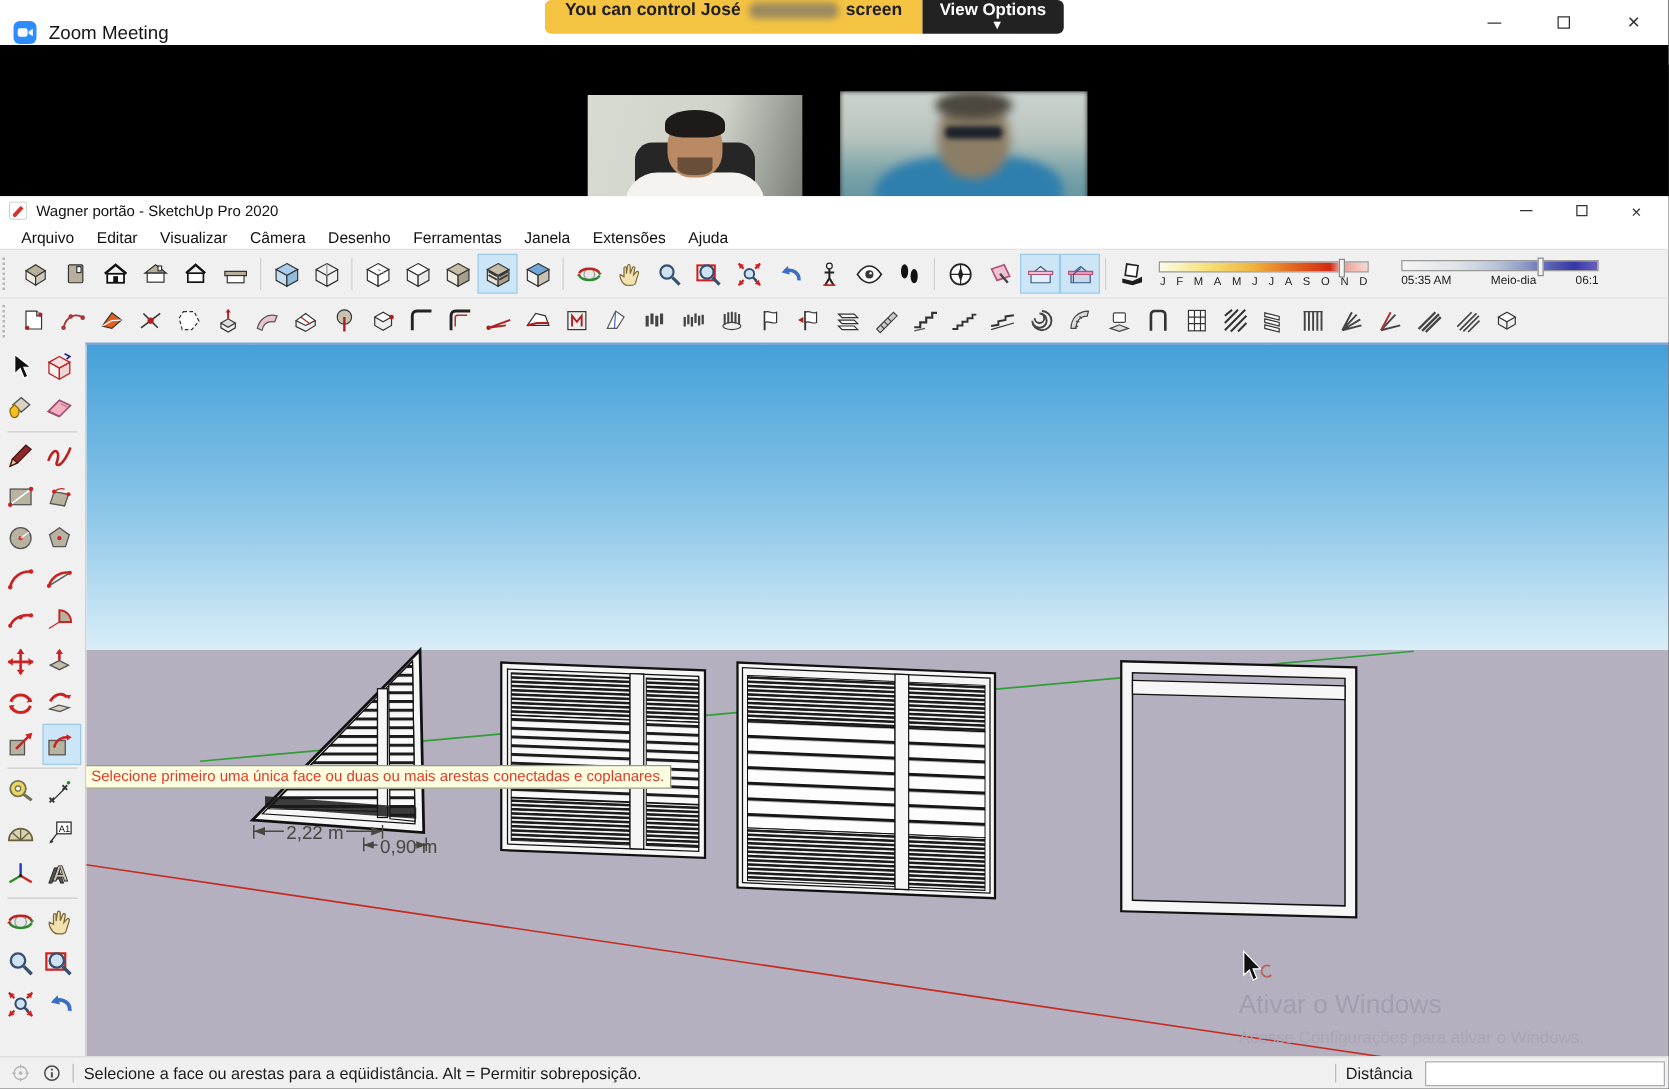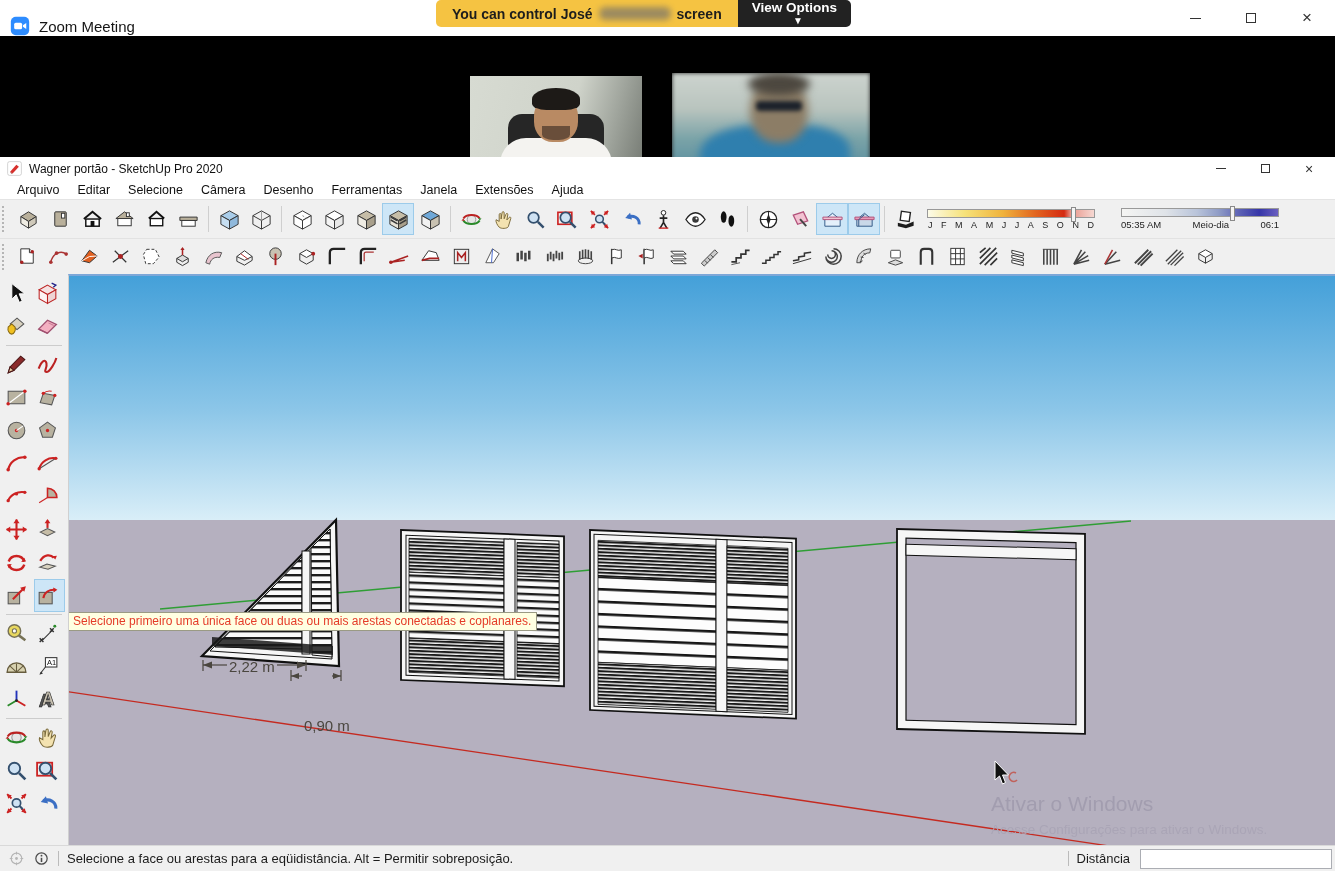--- a/index.html
+++ b/index.html
@@ -8,21 +8,21 @@
 
   
   .zoom-titlebar{position:absolute;left:0;top:0;width:1335px;height:52px;background:#fff;display:flex;align-items:center;}
   .zoom-logo{margin-left:10px;width:20px;height:20px;}
   .zoom-title{margin-left:9px;font-size:15px;color:#151515;}
   .win-controls{position:absolute;right:0;top:0;height:36px;display:flex;}
   .wc{width:56px;height:36px;display:flex;align-items:center;justify-content:center;color:#333;font-size:17px;}
   .wc-min i{display:block;width:11px;border-bottom:1.4px solid #333;}
   .wc-max i{display:block;width:10px;height:10px;border:1.4px solid #333;}
   .banner{position:absolute;left:436px;top:0;height:27px;display:flex;z-index:40;}
-  .banner-msg{background:#f5c342;border-radius:5px 0 0 5px;display:flex;align-items:center;padding:12px 16px;font-size:14px;font-weight:bold;color:#1d1d1d;white-space:nowrap;}
+  .banner-msg{background:#f5c342;border-radius:5px 0 0 5px;display:flex;align-items:flex-end;padding:12px 16px;font-size:14px;font-weight:bold;color:#1d1d1d;white-space:nowrap;}
   .blur-chip{display:inline-block;width:72px;height:13px;margin:0 6px;border-radius:6px;background:#8d8164;filter:blur(3px);opacity:.85;}
   .banner-opts{background:#222;border-radius:0 5px 5px 0;display:flex;align-items:center;padding:0 14px;font-size:13.5px;font-weight:bold;color:#fff;white-space:nowrap;flex-direction:column;}
   .banner-opts .chev{margin-left:7px;font-size:10px;}
 
   .video-strip{position:absolute;left:0;top:36px;width:1335px;height:121px;background:#000;}
   .vthumb{position:absolute;overflow:hidden;background:#222;}
   .vthumb .name{position:absolute;left:0;bottom:0;background:rgba(40,40,40,.75);color:#eee;font-size:13px;padding:3px 9px 4px;display:flex;align-items:center;}
   .blur-chip2{display:inline-block;width:58px;height:11px;margin-left:6px;border-radius:5px;background:#9a9a9a;filter:blur(3px);opacity:.8;}
   
   .davi-bg{position:absolute;inset:0;background:linear-gradient(105deg,#d7dbd2 0%,#cfd3ca 55%,#9ea39b 78%,#6f746d 100%);}
@@ -167,21 +167,21 @@
         <div class="su-wc su-wc-rst">
             <i></i>
           </div>
         <div class="su-wc">×</div>
       </div>
     </div>
 
     <div class="su-menubar" id="menubar">
         <span class="menu-item">Arquivo</span>
         <span class="menu-item">Editar</span>
-        <span class="menu-item">Selecione</span>
+        <span class="menu-item">Visualizar</span>
         <span class="menu-item">Câmera</span>
         <span class="menu-item">Desenho</span>
         <span class="menu-item">Ferramentas</span>
         <span class="menu-item">Janela</span>
         <span class="menu-item">Extensões</span>
         <span class="menu-item">Ajuda</span>
       </div>
     <div class="su-toolbar1" id="toolbar1">
         <div class="grip"></div>
         <button class="tbtn">
@@ -989,21 +989,21 @@
           </g>
 
           <g>
             <polygon points="995,761 995,780 999.5,776 1002.5,784 1005.5,782.5 1002.5,775 1008.5,775" fill="#111" stroke="#fff" stroke-width="1"></polygon>
             <path d="M1016 773a4.5 4.5 0 1 0 1 7" fill="none" stroke="#c0625c" stroke-width="1.6"></path>
           </g>
         </svg>
 
         <div class="vp-tooltip">Selecione primeiro uma única face ou duas ou mais arestas conectadas e coplanares.</div>
         <div class="dim-label" style="left:160px;top:382px;">2,22 m</div>
-        <div class="dim-label" style="left:235px;top:393px;margin-top:48px;">0,90 m</div>
+        <div class="dim-label" style="left:235px;top:393px;">0,90 m</div>
 
         <div class="watermark">
           <div class="wm-title">Ativar o Windows</div>
           <div class="wm-sub">Acesse Configurações para ativar o Windows.</div>
         </div>
       </div>
     </div>
 
     <div class="su-statusbar">
       <svg class="sb-icon" viewBox="0 0 24 24">

